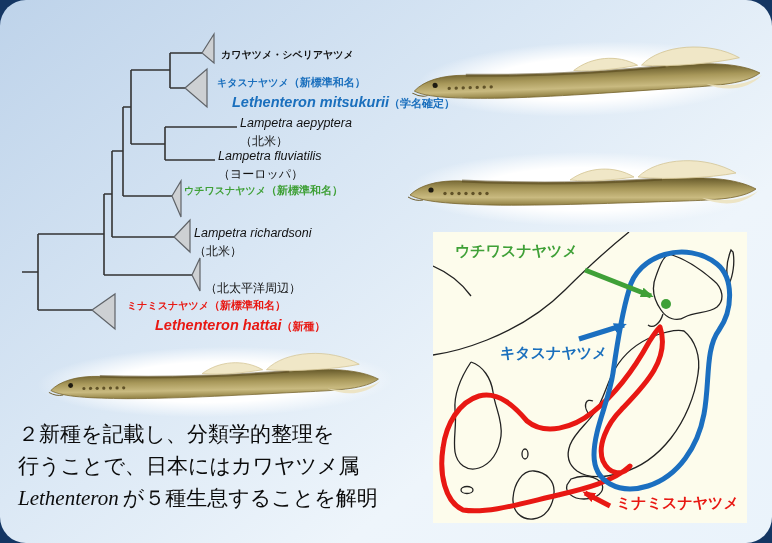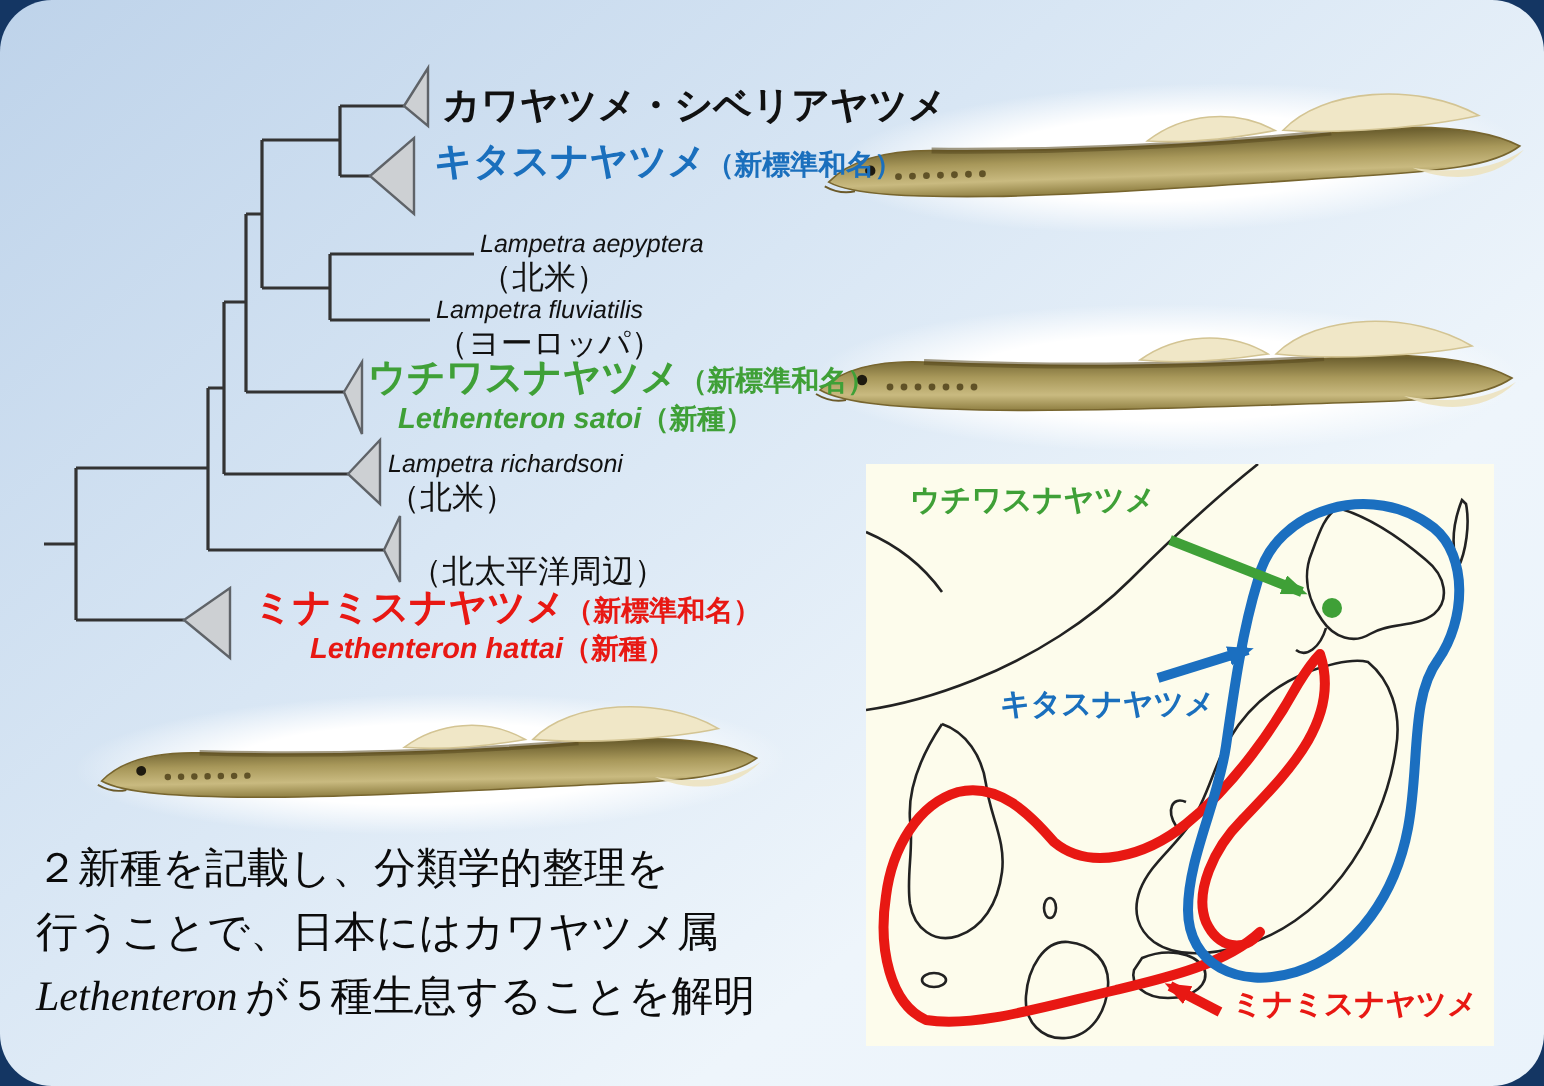--- a/index.html
+++ b/index.html
@@ -1,25 +1,25 @@
 <!DOCTYPE html>
 <html><head>
 <meta charset="utf-8">
 <style>
   html,body{margin:0;padding:0;background:#143663;}
   .stage{position:relative;width:772px;height:543px;overflow:hidden;font-family:"Liberation Sans",sans-serif;}
   .panel{position:absolute;inset:0;border-radius:26px;overflow:hidden;
          background:linear-gradient(140deg,#bed3ea 0%,#d8e6f4 38%,#eef5fb 70%,#eaf3fb 100%);}
   .abs{position:absolute;left:0;top:0;}
   .lbl{position:absolute;white-space:nowrap;line-height:1.1;}
-  .t-ja{font-size:19px;font-weight:bold;}
-  .t-sub{font-size:14px;font-weight:bold;}
+  .t-ja{font-size:10px;font-weight:bold;}
+  .t-sub{font-size:11px;font-weight:bold;}
   .t-latin{font-size:14.5px;font-weight:bold;font-style:italic;}
   .t-latin-plain{font-size:12.5px;font-style:italic;color:#111;}
-  .t-region{font-size:16px;color:#111;font-style:normal;}
+  .t-region{font-size:12px;color:#111;font-style:normal;}
   .c-black{color:#111;}
   .c-blue{color:#1a6fbd;}
   .c-green{color:#3fa037;}
   .c-red{color:#e81813;}
   .fish{position:absolute;background:radial-gradient(closest-side,#ffffff 55%,rgba(255,255,255,0) 95%);}
   .map{position:absolute;left:433px;top:232px;width:314px;height:291px;background:#fdfcec;}
   .map .lbl{font-size:15px;font-weight:bold;}
   .caption{position:absolute;left:18px;top:418px;font-family:"Liberation Serif",serif;
            font-size:21px;line-height:32px;color:#0b0b0b;white-space:nowrap;}
   .caption i{font-style:italic;margin-right:4px;}
@@ -121,36 +121,36 @@
     </svg>
   </div>
 
   <div class="lbl" style="left:221px;top:44px;">
     <span class="t-ja c-black">カワヤツメ・シベリアヤツメ</span>
   </div>
 
   <div class="lbl" style="left:217px;top:72px;">
     <span class="t-ja c-blue">キタスナヤツメ</span><span class="t-sub c-blue">（新標準和名）</span>
   </div>
+  <div class="lbl" style="left:232px;top:93px;">
+    <span class="t-latin c-blue">Lethenteron mitsukurii</span><span class="t-sub c-blue">（学名確定）</span>
+  </div>
 
   <div class="lbl" style="left:240px;top:113px;">
     <span class="t-latin-plain">Lampetra aepyptera</span><br>
     <span class="t-region">（北米）</span>
   </div>
 
   <div class="lbl" style="left:218px;top:146px;">
     <span class="t-latin-plain">Lampetra fluviatilis</span><br>
     <span class="t-region">（ヨーロッパ）</span>
   </div>
 
   <div class="lbl" style="left:184px;top:180px;">
     <span class="t-ja c-green">ウチワスナヤツメ</span><span class="t-sub c-green">（新標準和名）</span>
-  </div>
-  <div class="lbl" style="left:199px;top:201px;">
-    <span class="t-latin c-green">Lethenteron satoi</span><span class="t-sub c-green">（新種）</span>
   </div>
 
   <div class="lbl" style="left:194px;top:223px;">
     <span class="t-latin-plain">Lampetra richardsoni</span><br>
     <span class="t-region">（北米）</span>
   </div>
 
   <div class="lbl" style="left:205px;top:260px;">
     <br>
     <span class="t-region">（北太平洋周辺）</span>

